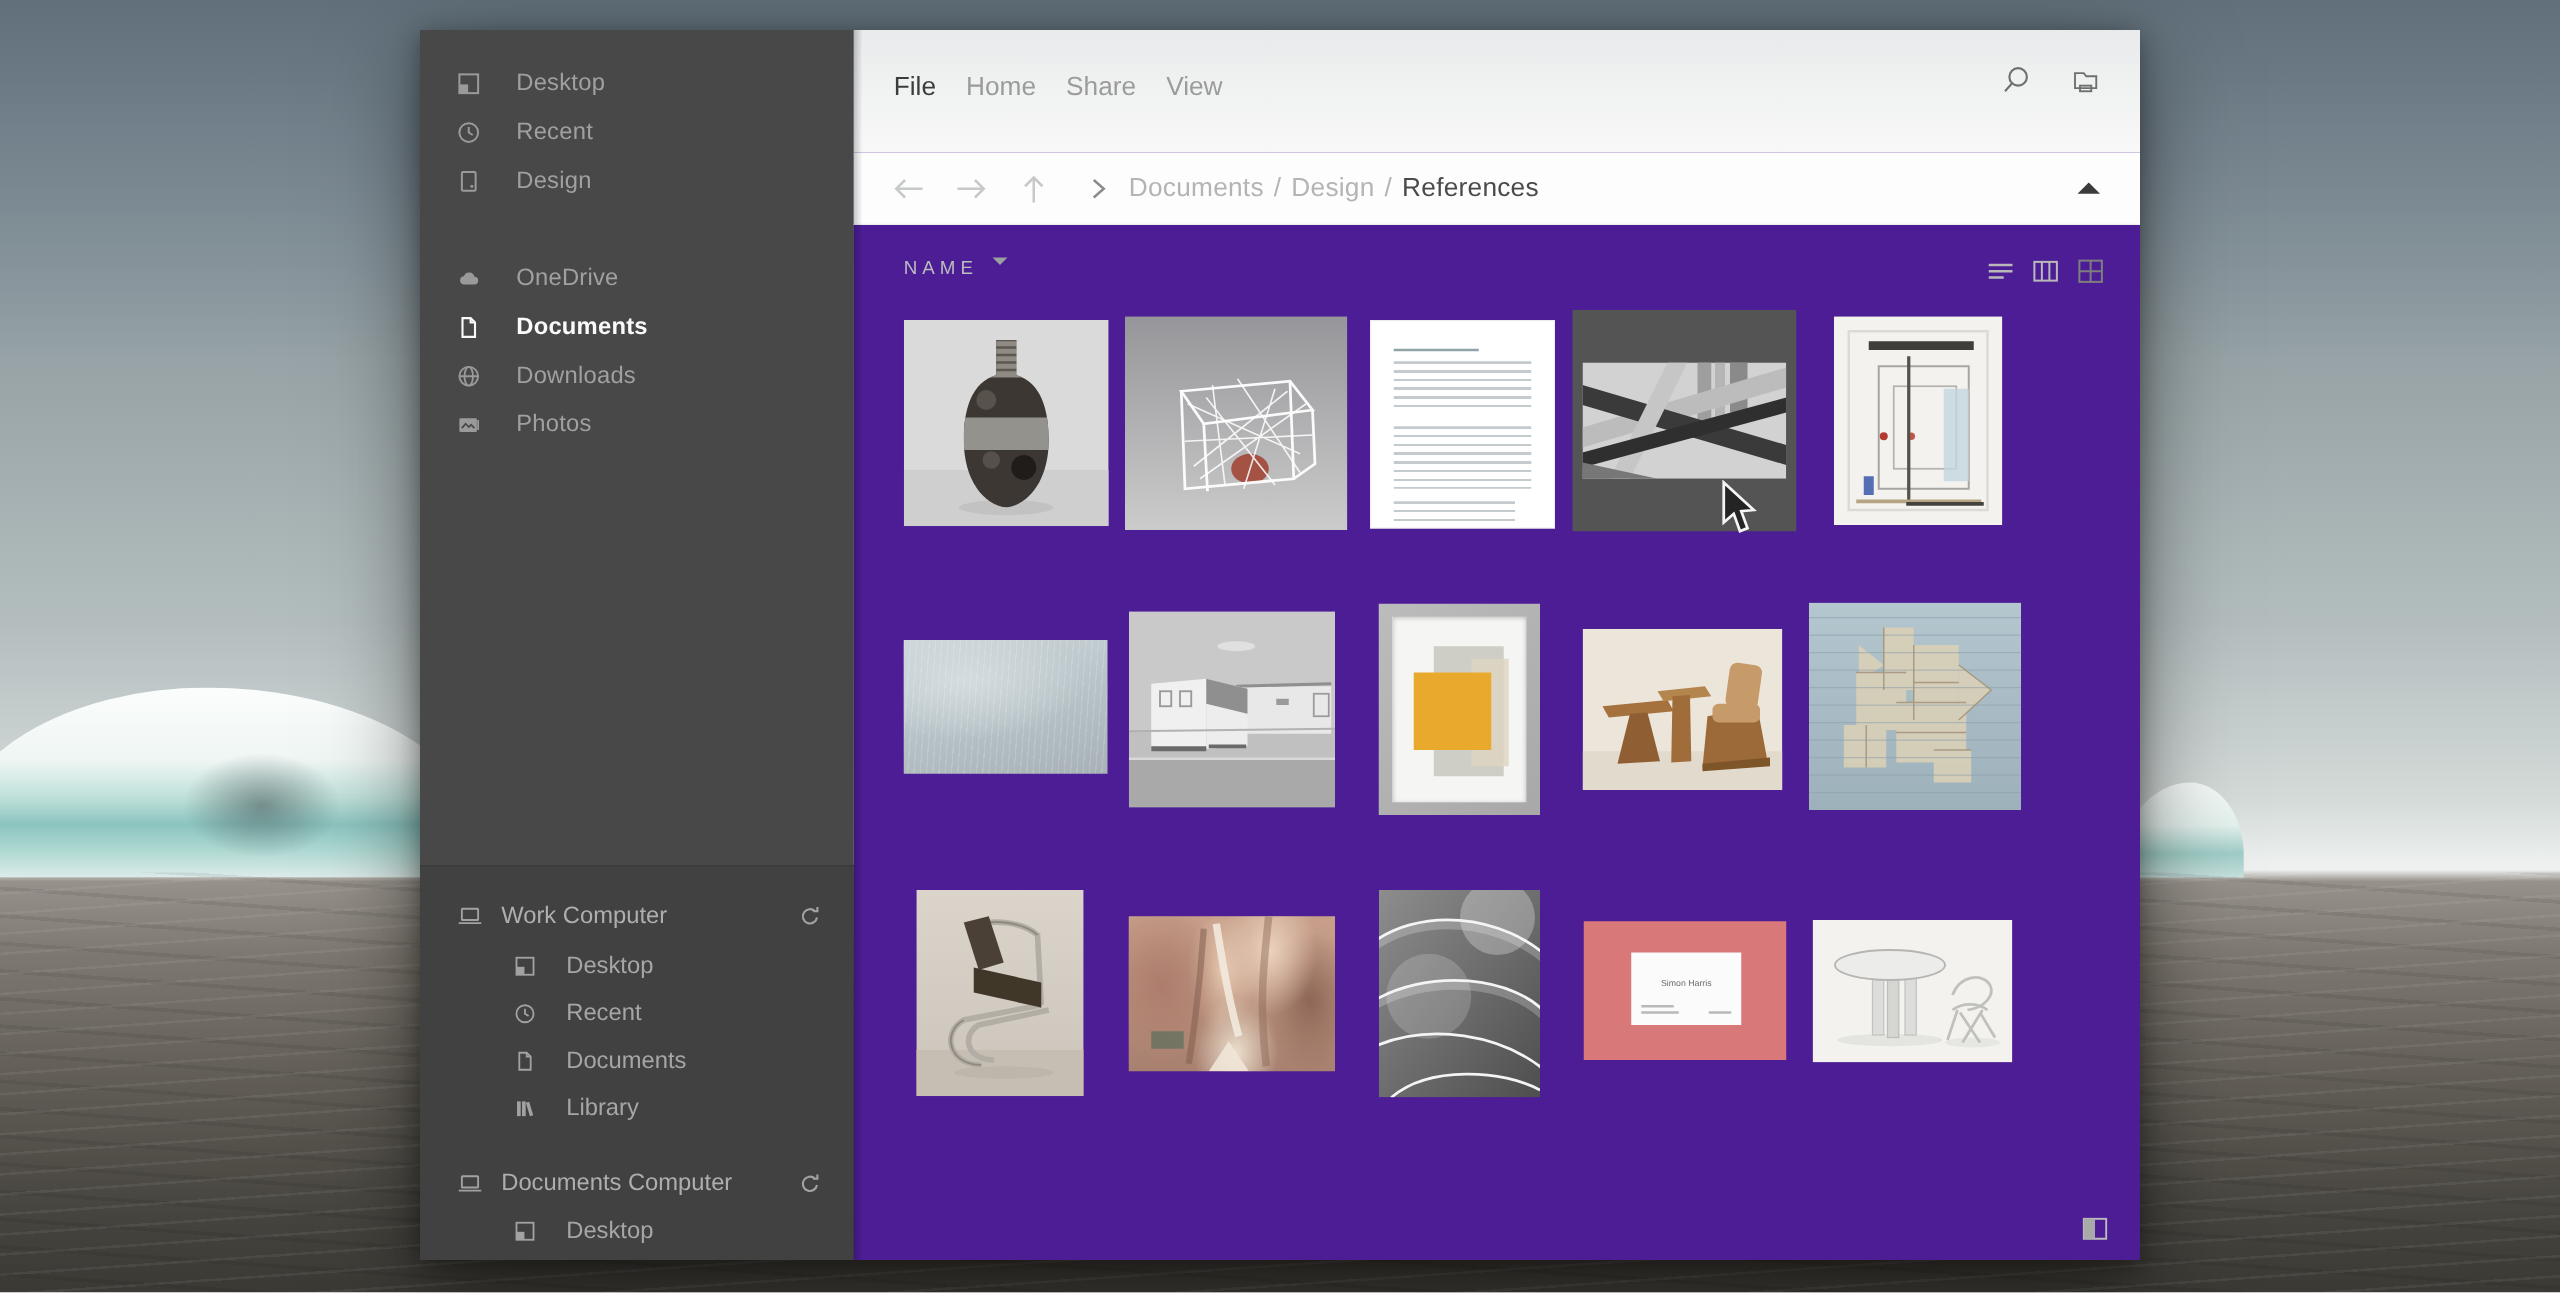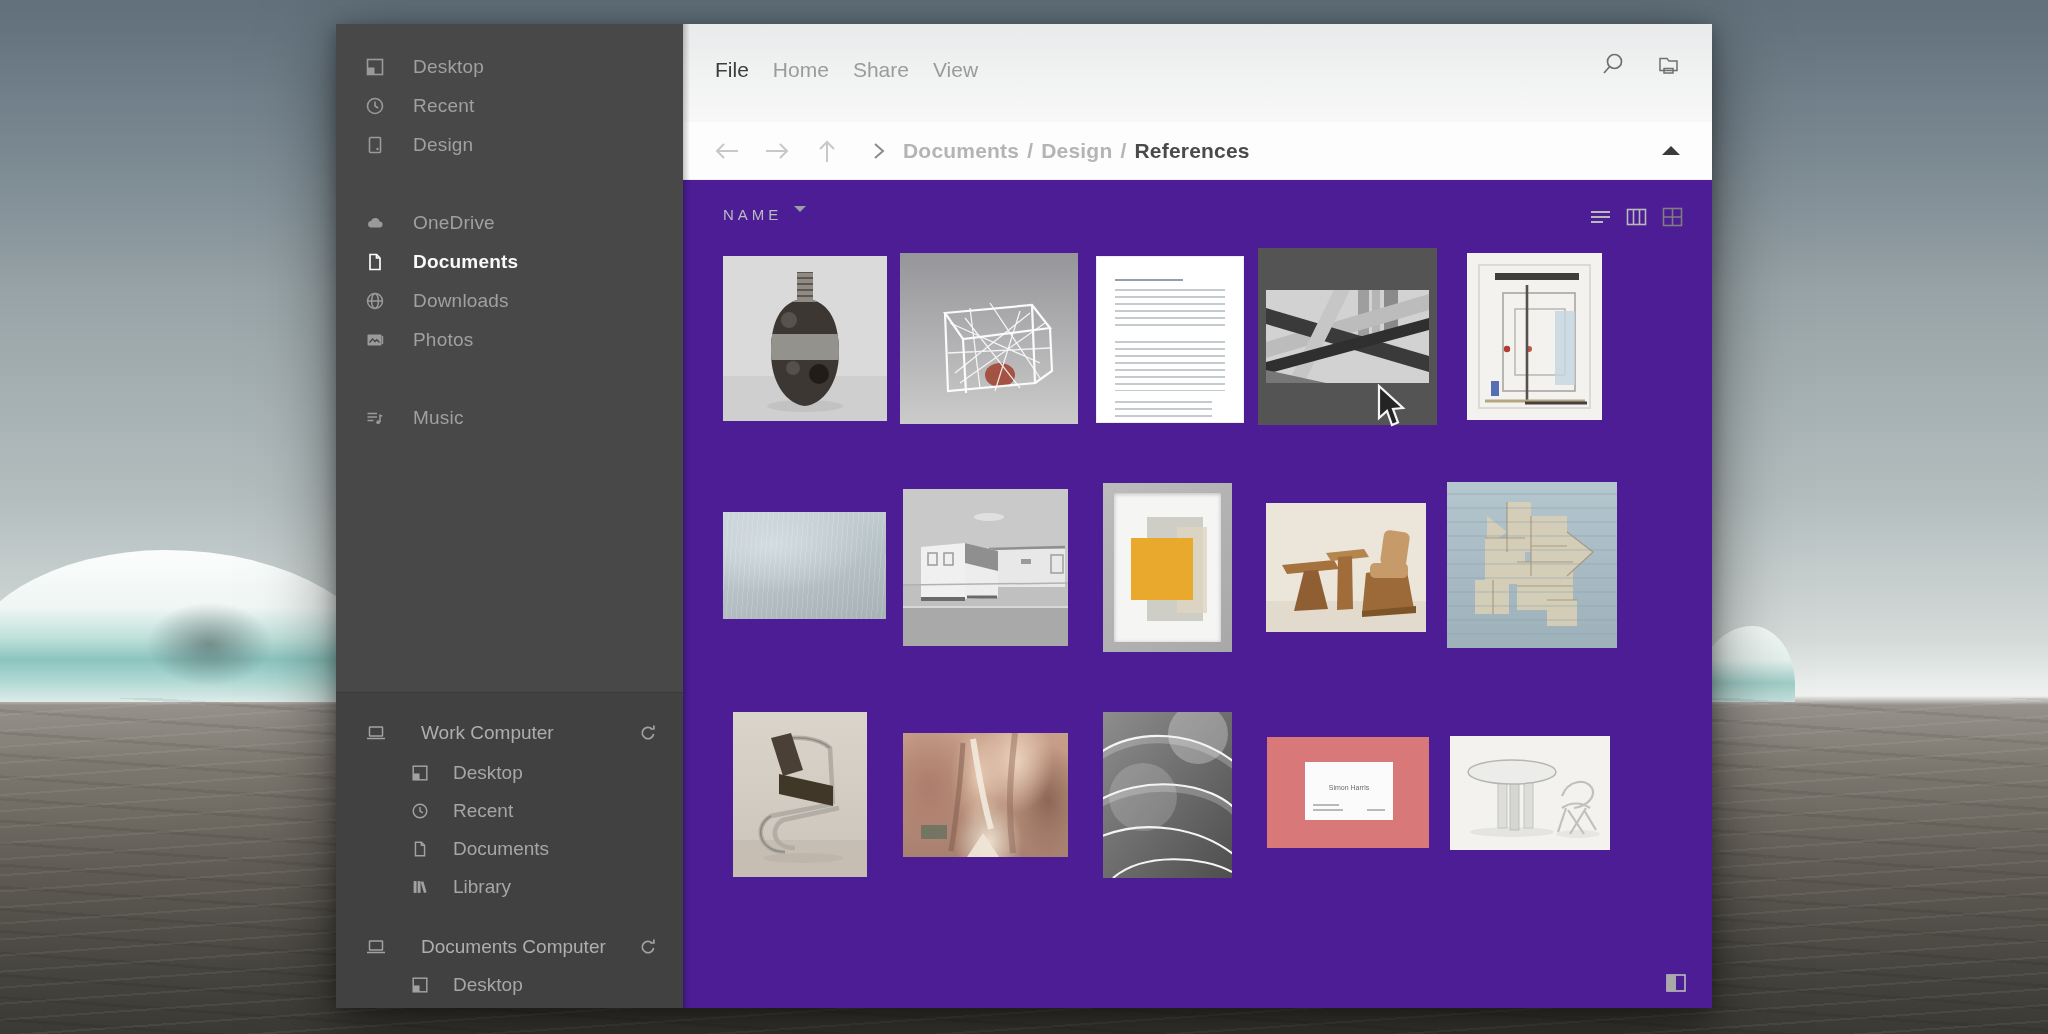--- a/index.html
+++ b/index.html
@@ -60,21 +60,21 @@
   .sidebar-lower {
     position:absolute; left:0; top:668px; width:100%; height:316px;
     background:#414141; border-top:1px solid #3a3a3a;
   }
   .dev-item {
     position:absolute; left:0; width:100%; height:38px;
     display:flex; align-items:center; padding-left:27px;
     color:#aeaeae; font-size:19px;
   }
   .dev-item .icn { width:26px; height:22px; color:#a2a2a2; flex:none; }
-  .dev-item .lbl { margin-left:32px; }
+  .dev-item .lbl { margin-left:12px; }
   .dev-item .refresh { position:absolute; right:24px; width:22px; height:22px; color:#a2a2a2; }
   .dev-sub { padding-left:73px; color:#a6a6a6; }
   .dev-sub .icn { width:22px; height:20px; }
   .dev-sub .lbl { margin-left:22px; }
 
   
   .main { position:relative; flex:1; height:100%; background:#4c1d95; }
   .main::before {
     content:""; position:absolute; left:0; top:0; width:7px; height:100%;
     background:linear-gradient(90deg, rgba(0,0,0,.22), rgba(0,0,0,0)); z-index:5; pointer-events:none;
@@ -91,21 +91,21 @@
   .menubar-icons .icn { width:27px; height:27px; color:#6f6f6f; }
 
   .breadcrumb-bar {
     position:absolute; left:0; top:98px; width:100%; height:58px;
     background:#fdfdfd; border-bottom:1px solid #ededed;
     display:flex; align-items:center;
   }
   .nav-arrows { display:flex; align-items:center; gap:18px; margin-left:28px; }
   .arrow-btn { width:32px; height:30px; color:#c6c8c9; }
   .crumb-chevron { width:22px; height:22px; color:#8b8b8b; margin-left:6px; }
-  .breadcrumb { margin-left:14px; font-size:21px; color:#b4b4b4; letter-spacing:.2px;font-weight:bold; }
+  .breadcrumb { margin-left:14px; font-size:21px; color:#b4b4b4; letter-spacing:.2px; }
   .breadcrumb .sep { margin:0 8px; }
   .breadcrumb .current { color:#4a4a4a; }
   .collapse-caret {
     position:absolute; right:32px; top:24px; width:0; height:0;
     border-left:9px solid transparent; border-right:9px solid transparent;
     border-bottom:9px solid #3b3b3b; cursor:pointer;
   }
 
   .sort-control { position:absolute; left:40px; top:182px; display:flex; gap:12px; cursor:pointer; }
   .sort-label { font-size:15px; color:#b9bdbe; letter-spacing:4px; }
@@ -218,28 +218,20 @@
         </svg>
       <span class="lbl">Downloads</span>
     </div>
     <div class="nav-item" style="top:296px">
       <svg class="icn" viewBox="0 0 22 22">
           <rect x="3.5" y="5.5" width="14" height="11" rx="1" fill="currentColor"></rect>
           <path d="M5.5 13.5l3-3.5 2.6 2.6 1.8-1.8 2.6 2.7" stroke="#484848" stroke-width="1.4" fill="none"></path>
           <path d="M18.5 7v8" stroke="currentColor" stroke-width="1.4"></path>
         </svg>
       <span class="lbl">Photos</span>
-    </div>
-    <div class="nav-item" style="top:374px">
-      <svg class="icn" viewBox="0 0 22 22" fill="none" stroke="currentColor" stroke-width="1.5">
-          <path d="M3.5 6.5h9.5M3.5 10h9.5M3.5 13.5h6"></path>
-          <circle cx="14.2" cy="15.2" r="1.9" fill="currentColor" stroke="none"></circle>
-          <path d="M16 15V8.2l2.3.9"></path>
-        </svg>
-      <span class="lbl">Music</span>
     </div>
 
     <div class="sidebar-lower">
       <div class="dev-item" style="top:21px">
         <svg class="icn" viewBox="0 0 24 22" fill="none" stroke="currentColor" stroke-width="1.5">
             <rect x="5.5" y="5" width="13" height="9" rx=".5"></rect>
             <path d="M3 16.5h18"></path>
           </svg>
         <span class="lbl">Work Computer</span>
         <svg class="refresh" viewBox="0 0 22 22" fill="none" stroke="currentColor" stroke-width="1.7">

